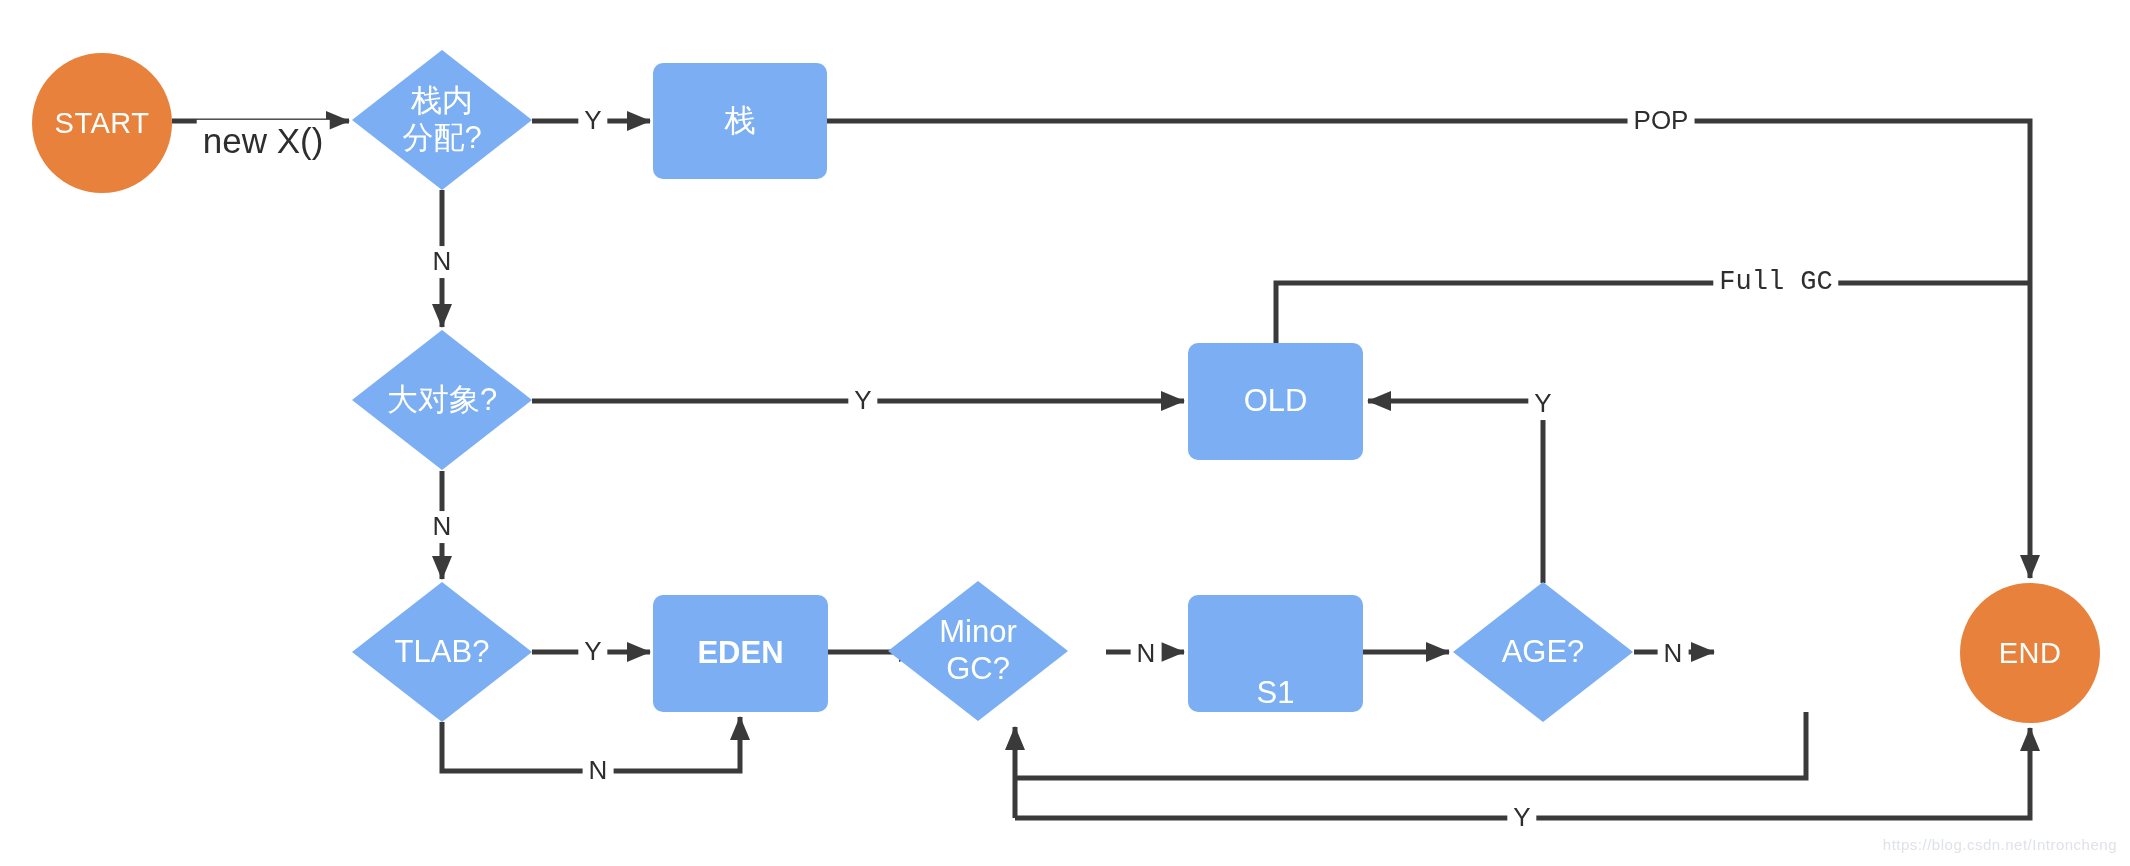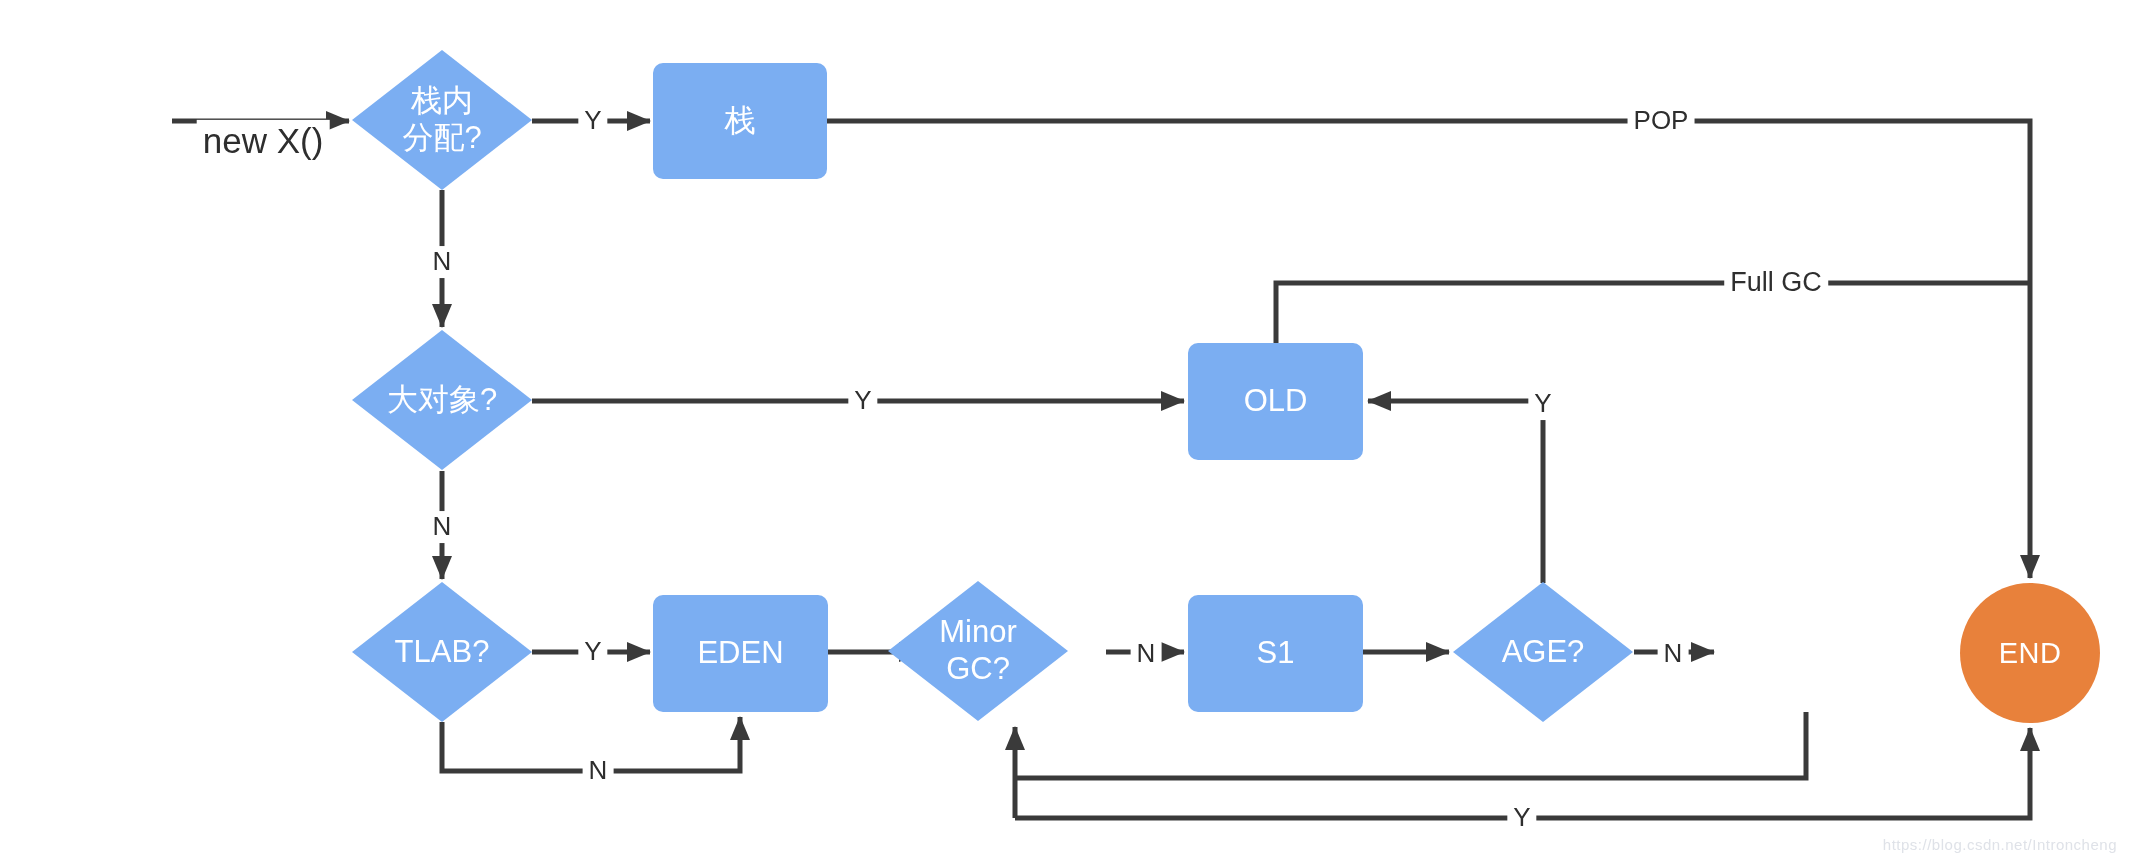--- a/index.html
+++ b/index.html
@@ -107,20 +107,23 @@
     <path d="M 828 652 L 922 652" marker-end="url(#arrow)"></path>
     <path d="M 1106 652 L 1184 652" marker-end="url(#arrow)"></path>
     <path d="M 1363 652 L 1449 652" marker-end="url(#arrow)"></path>
     <path d="M 1634 652 L 1714 652" marker-end="url(#arrow)"></path>
     <path d="M 1543 583 L 1543 401 L 1368 401" marker-end="url(#arrow)"></path>
     <path d="M 1806 712 L 1806 778 L 1015 778"></path>
     <path d="M 1015 818 L 1015 727" marker-end="url(#arrow)"></path>
     <path d="M 1015 818 L 2030 818 L 2030 728" marker-end="url(#arrow)"></path>
   </svg>
 
+  <div class="node node--circle" style="left:32px; top:53px; width:140px; height:140px;">
+    <span>START</span>
+  </div>
 
   <div class="node node--diamond" style="left:352px; top:50px; width:180px; height:140px;">
     <span>栈内</span>
     <span>分配?</span>
   </div>
 
   <div class="node node--rect" style="left:653px; top:63px; width:174px; height:116px;">
     <span>栈</span>
   </div>
 
@@ -129,49 +132,49 @@
   </div>
 
   <div class="node node--rect" style="left:1188px; top:343px; width:175px; height:117px;">
     <span>OLD</span>
   </div>
 
   <div class="node node--diamond" style="left:352px; top:582px; width:180px; height:140px;">
     <span>TLAB?</span>
   </div>
 
-  <div class="node node--rect" style="left:653px; top:595px; width:175px; height:117px;">
+  <div class="node node--rect" style="left:653px; top:595px; width:175px; height:117px;font-weight:bold;">
     <span>EDEN</span>
   </div>
 
   <div class="node node--diamond" style="left:888px; top:581px; width:180px; height:140px;">
     <span>Minor</span>
     <span>GC?</span>
   </div>
 
-  <div class="node node--rect" style="left:1188px; top:595px; width:175px; height:117px;">
+  <div class="node node--rect" style="left:1188px; top:595px; width:175px; height:117px;justify-content:flex-end;">
     <span>S1</span>
   </div>
 
   <div class="node node--diamond" style="left:1453px; top:582px; width:180px; height:140px;">
     <span>AGE?</span>
   </div>
 
 
   <div class="node node--circle" style="left:1960px; top:583px; width:140px; height:140px;">
     <span>END</span>
   </div>
 
   <div class="edge-label" style="left:263px; top:121px; font-size:35px;margin-top:20px;">new X()</div>
   <div class="edge-label" style="left:593px; top:121px;">Y</div>
   <div class="edge-label" style="left:1661px; top:121px;">POP</div>
   <div class="edge-label" style="left:442px; top:262px;">N</div>
   <div class="edge-label" style="left:863px; top:401px;">Y</div>
   <div class="edge-label" style="left:442px; top:527px;">N</div>
-  <div class="edge-label" style="left:1776px; top:283px; font-size:27px;">Full GC</div>
+  <div class="edge-label" style="left:1776px; top:283px; font-size:27px;font-family:Liberation Mono, monospace;">Full GC</div>
   <div class="edge-label" style="left:593px; top:652px;">Y</div>
   <div class="edge-label" style="left:598px; top:771px;">N</div>
   <div class="edge-label" style="left:1146px; top:654px;">N</div>
   <div class="edge-label" style="left:1673px; top:654px;">N</div>
   <div class="edge-label" style="left:1543px; top:404px;">Y</div>
   <div class="edge-label" style="left:1522px; top:818px;">Y</div>
 
   <div class="watermark">https://blog.csdn.net/Introncheng</div>
 
 </div>

